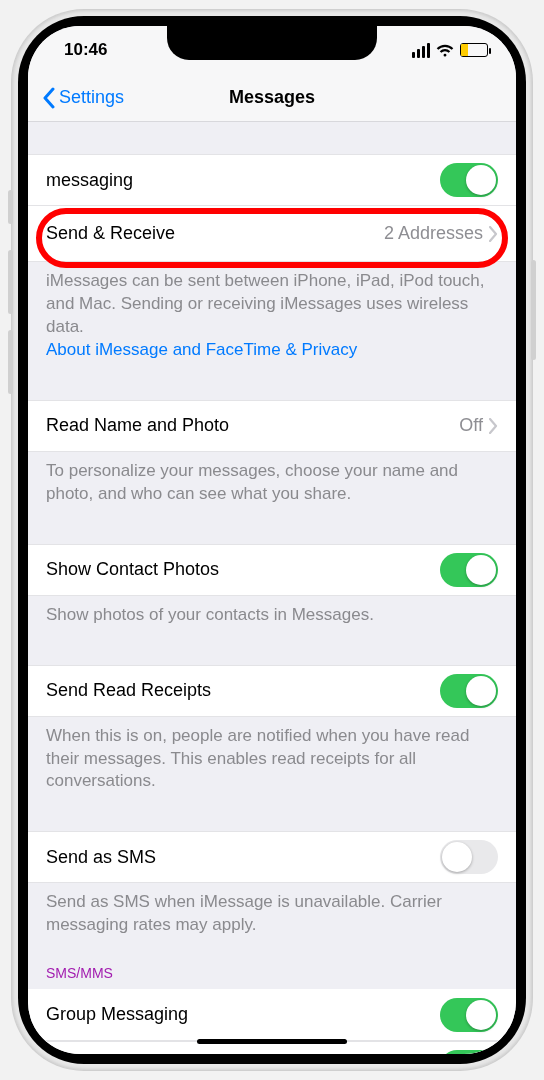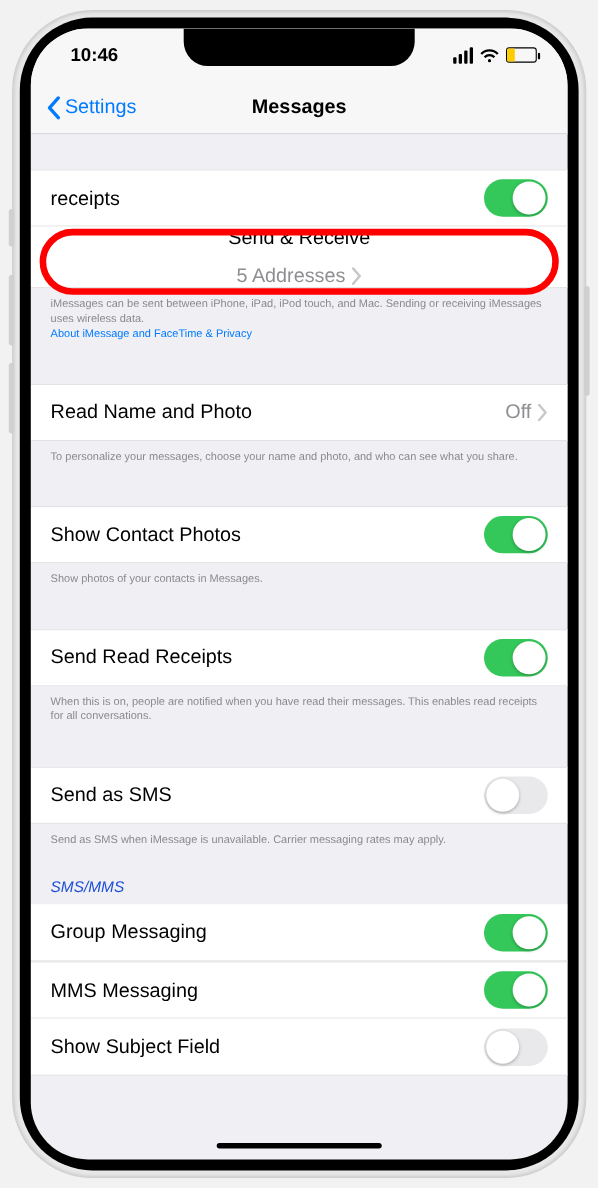--- a/index.html
+++ b/index.html
@@ -128,32 +128,31 @@
     position:absolute; top:2px; width:30px; height:30px; border-radius:50%;
     background:#fff; box-shadow:0 1px 3px rgba(0,0,0,.3);
   }
   .toggle.on { background:#34c759; }
   .toggle.on .knob { right:2px; }
   .toggle.off { background:#e9e9eb; }
   .toggle.off .knob { left:2px; }
 
   .footer-text {
     padding:8px 18px 6px;
-    font-size:10px;
+    font-size:17px;
     color:#8a8a8e;
     line-height:1.35;
   }
   .footer-link { color:#007aff; }
 
   .section-header {
     padding:22px 18px 8px;
     font-size:14px;
-    color:#1d4ed8;
+    color:#a21caf;
     text-transform: none;
-    font-style: italic;
   }
 
   .highlight-ring {
     position:absolute;
     border:6px solid #ff0000;
     border-radius:30px;
     pointer-events:none;
   }
 
   .home-indicator {
@@ -205,30 +204,30 @@
           <span>Settings</span>
         </div>
         <span class="nav-title">Messages</span>
       </div>
 
       <div class="content" style="position:relative;">
 
         <div class="group-gap"></div>
 
         <div class="row first">
-          <span class="row-label">receipts</span>
-          <div class="toggle on">
-              <div class="knob"></div>
-            </div>
-        </div>
-
-        <div class="row" style="min-height:56px;flex-direction:column;">
+          <span class="row-label">messaging</span>
+          <div class="toggle on">
+              <div class="knob"></div>
+            </div>
+        </div>
+
+        <div class="row" style="min-height:56px;">
           <span class="row-label">Send &amp; Receive</span>
           <span class="row-value">
-            <span>5 Addresses</span>
+            <span>2 Addresses</span>
             <svg class="chevron" width="9" height="16" viewBox="0 0 9 16">
                 <path d="M1 1l6 7-6 7" stroke="#c7c7cc" stroke-width="2.2" fill="none" stroke-linecap="round" stroke-linejoin="round"></path>
               </svg>
           </span>
         </div>
 
         <div class="highlight-ring" style="top:86px; left:8px; right:8px; height:60px;"></div>
 
         <div class="footer-text">
           <span>iMessages can be sent between iPhone, iPad, iPod touch, and Mac. Sending or receiving iMessages uses wireless data.</span><br>

